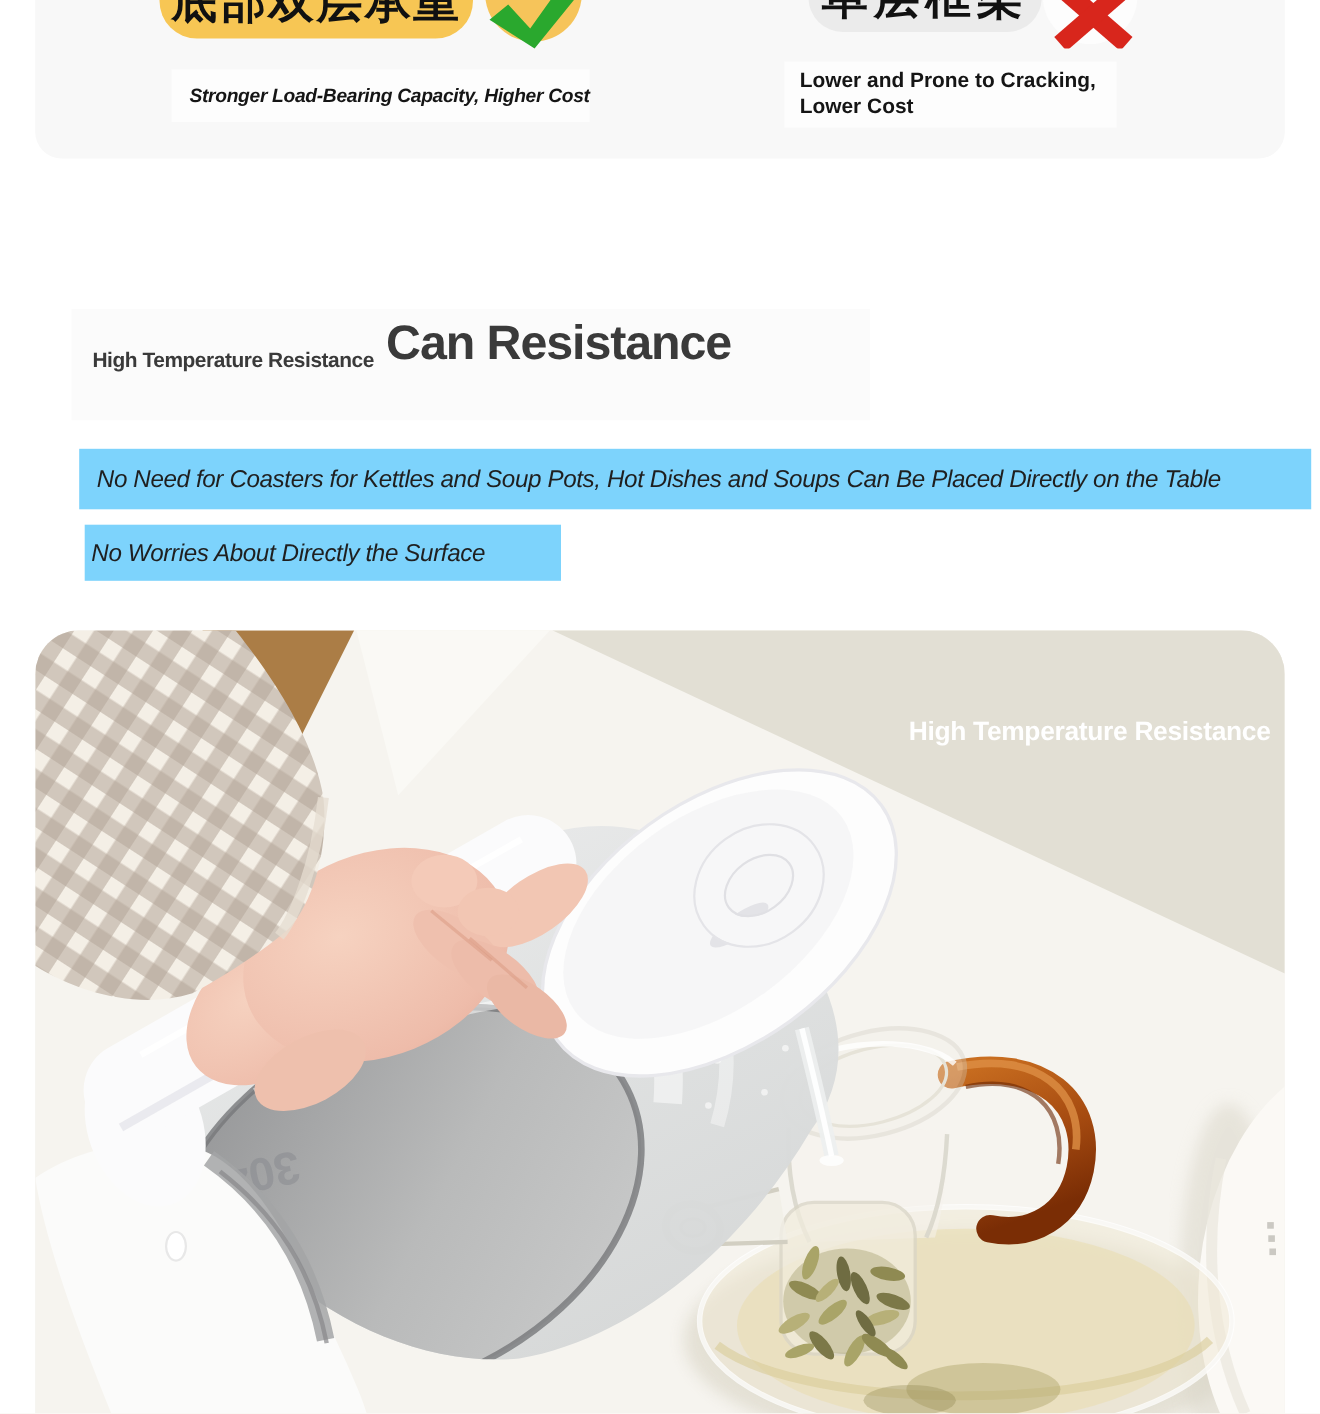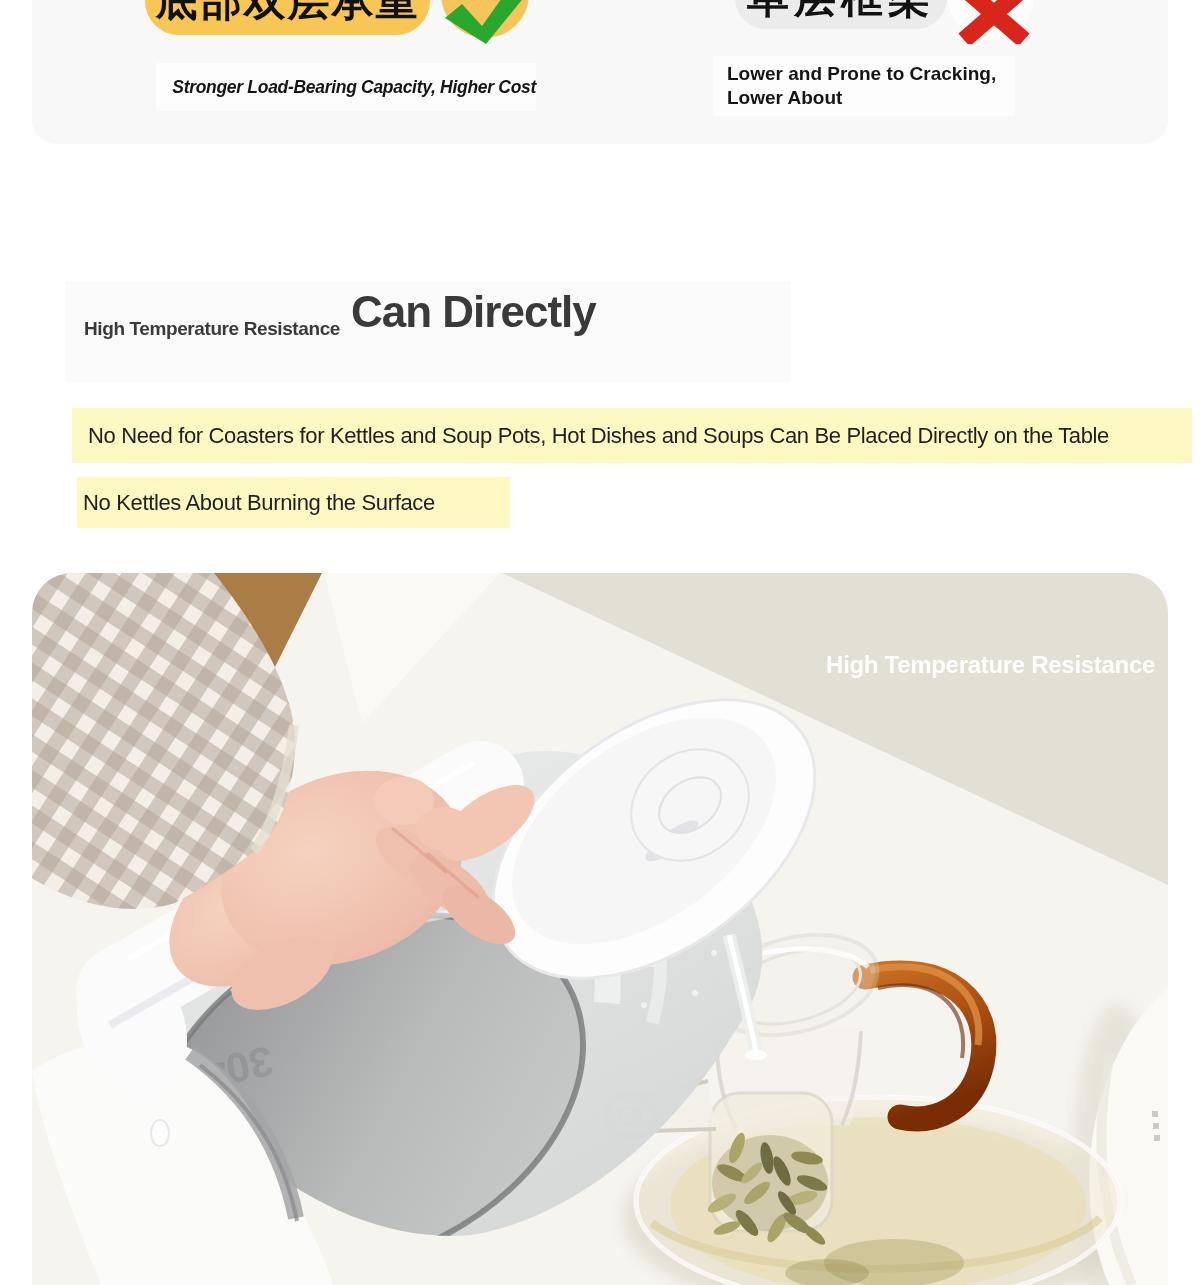--- a/index.html
+++ b/index.html
@@ -39,22 +39,22 @@
   .feat-head-box{left:65px;top:281px;width:726px;height:101px;background:#fbfbfb;}
   .feat-label{
     left:84px;top:318px;font-size:19px;font-weight:bold;color:#3a3a3a;
     letter-spacing:-0.4px;white-space:nowrap;
   }
   .feat-headline{
     left:351px;top:292px;font-size:44px;font-weight:bold;color:#3a3a3a;
     line-height:40px;letter-spacing:-1px;white-space:nowrap;
   }
   .point-box{
-    position:absolute;background:#fef9c3;display:flex;align-items:center;
-    color:#1f1f1f;font-size:22px;letter-spacing:-0.35px;white-space:nowrap;
+    position:absolute;background:#7dd3fc;display:flex;align-items:center;
+    color:#1f1f1f;font-size:22px;letter-spacing:-0.35px;white-space:nowrap;font-style:italic;
   }
   .point1{left:72px;top:408px;width:1120px;height:55px;padding-left:16px;box-sizing:border-box;}
   .point2{left:77px;top:477px;width:433px;height:51px;padding-left:6px;box-sizing:border-box;}
   
   .photo{
     left:32px;top:573px;width:1136px;height:712px;
     border-radius:40px 40px 0 0;overflow:hidden;background:#f6f4ef;
   }
   .photo svg{display:block;}
 </style>
@@ -82,36 +82,36 @@
 
   <div class="icon-disc disc-cross" style="background-color: rgb(253, 253, 253);"></div>
   <svg class="icon-svg cross-svg" viewBox="0 0 84 50">
     <path d="M 12,-6 L 72,46" fill="none" stroke-width="17" stroke="#d8261c"></path>
     <path d="M 72,-6 L 12,46" fill="none" stroke-width="17" stroke="#d8261c"></path>
   </svg>
 
   <div class="cap-box cap-right">
     <div>
       <div>Lower and Prone to Cracking,</div>
-      <div>Lower About</div>
+      <div>Lower Cost</div>
     </div>
   </div>
 </div>
 
 <div class="abs feat-head-box"></div>
 <div class="abs feat-label">High Temperature Resistance</div>
 <div class="abs feat-headline">
-  <div>Can Directly</div>
+  <div>Can Resistance</div>
 </div>
 
 <div class="abs point-box point1">
   <span>No Need for Coasters for Kettles and Soup Pots, Hot Dishes and Soups Can Be Placed Directly on the Table</span>
 </div>
 <div class="abs point-box point2">
-  <span>No Kettles About Burning the Surface</span>
+  <span>No Worries About Directly the Surface</span>
 </div>
 
 <div class="abs photo">
 <svg width="1136" height="712" viewBox="0 0 1136 712">
   <defs>
     <pattern id="ging" width="30" height="30" patternUnits="userSpaceOnUse" patternTransform="rotate(33)">
       <rect width="30" height="30" fill="#f4efe6"></rect>
       <rect y="15" width="30" height="15" fill="#b4a698" opacity="0.55"></rect>
       <rect x="15" width="15" height="30" fill="#b4a698" opacity="0.55"></rect>
     </pattern>

